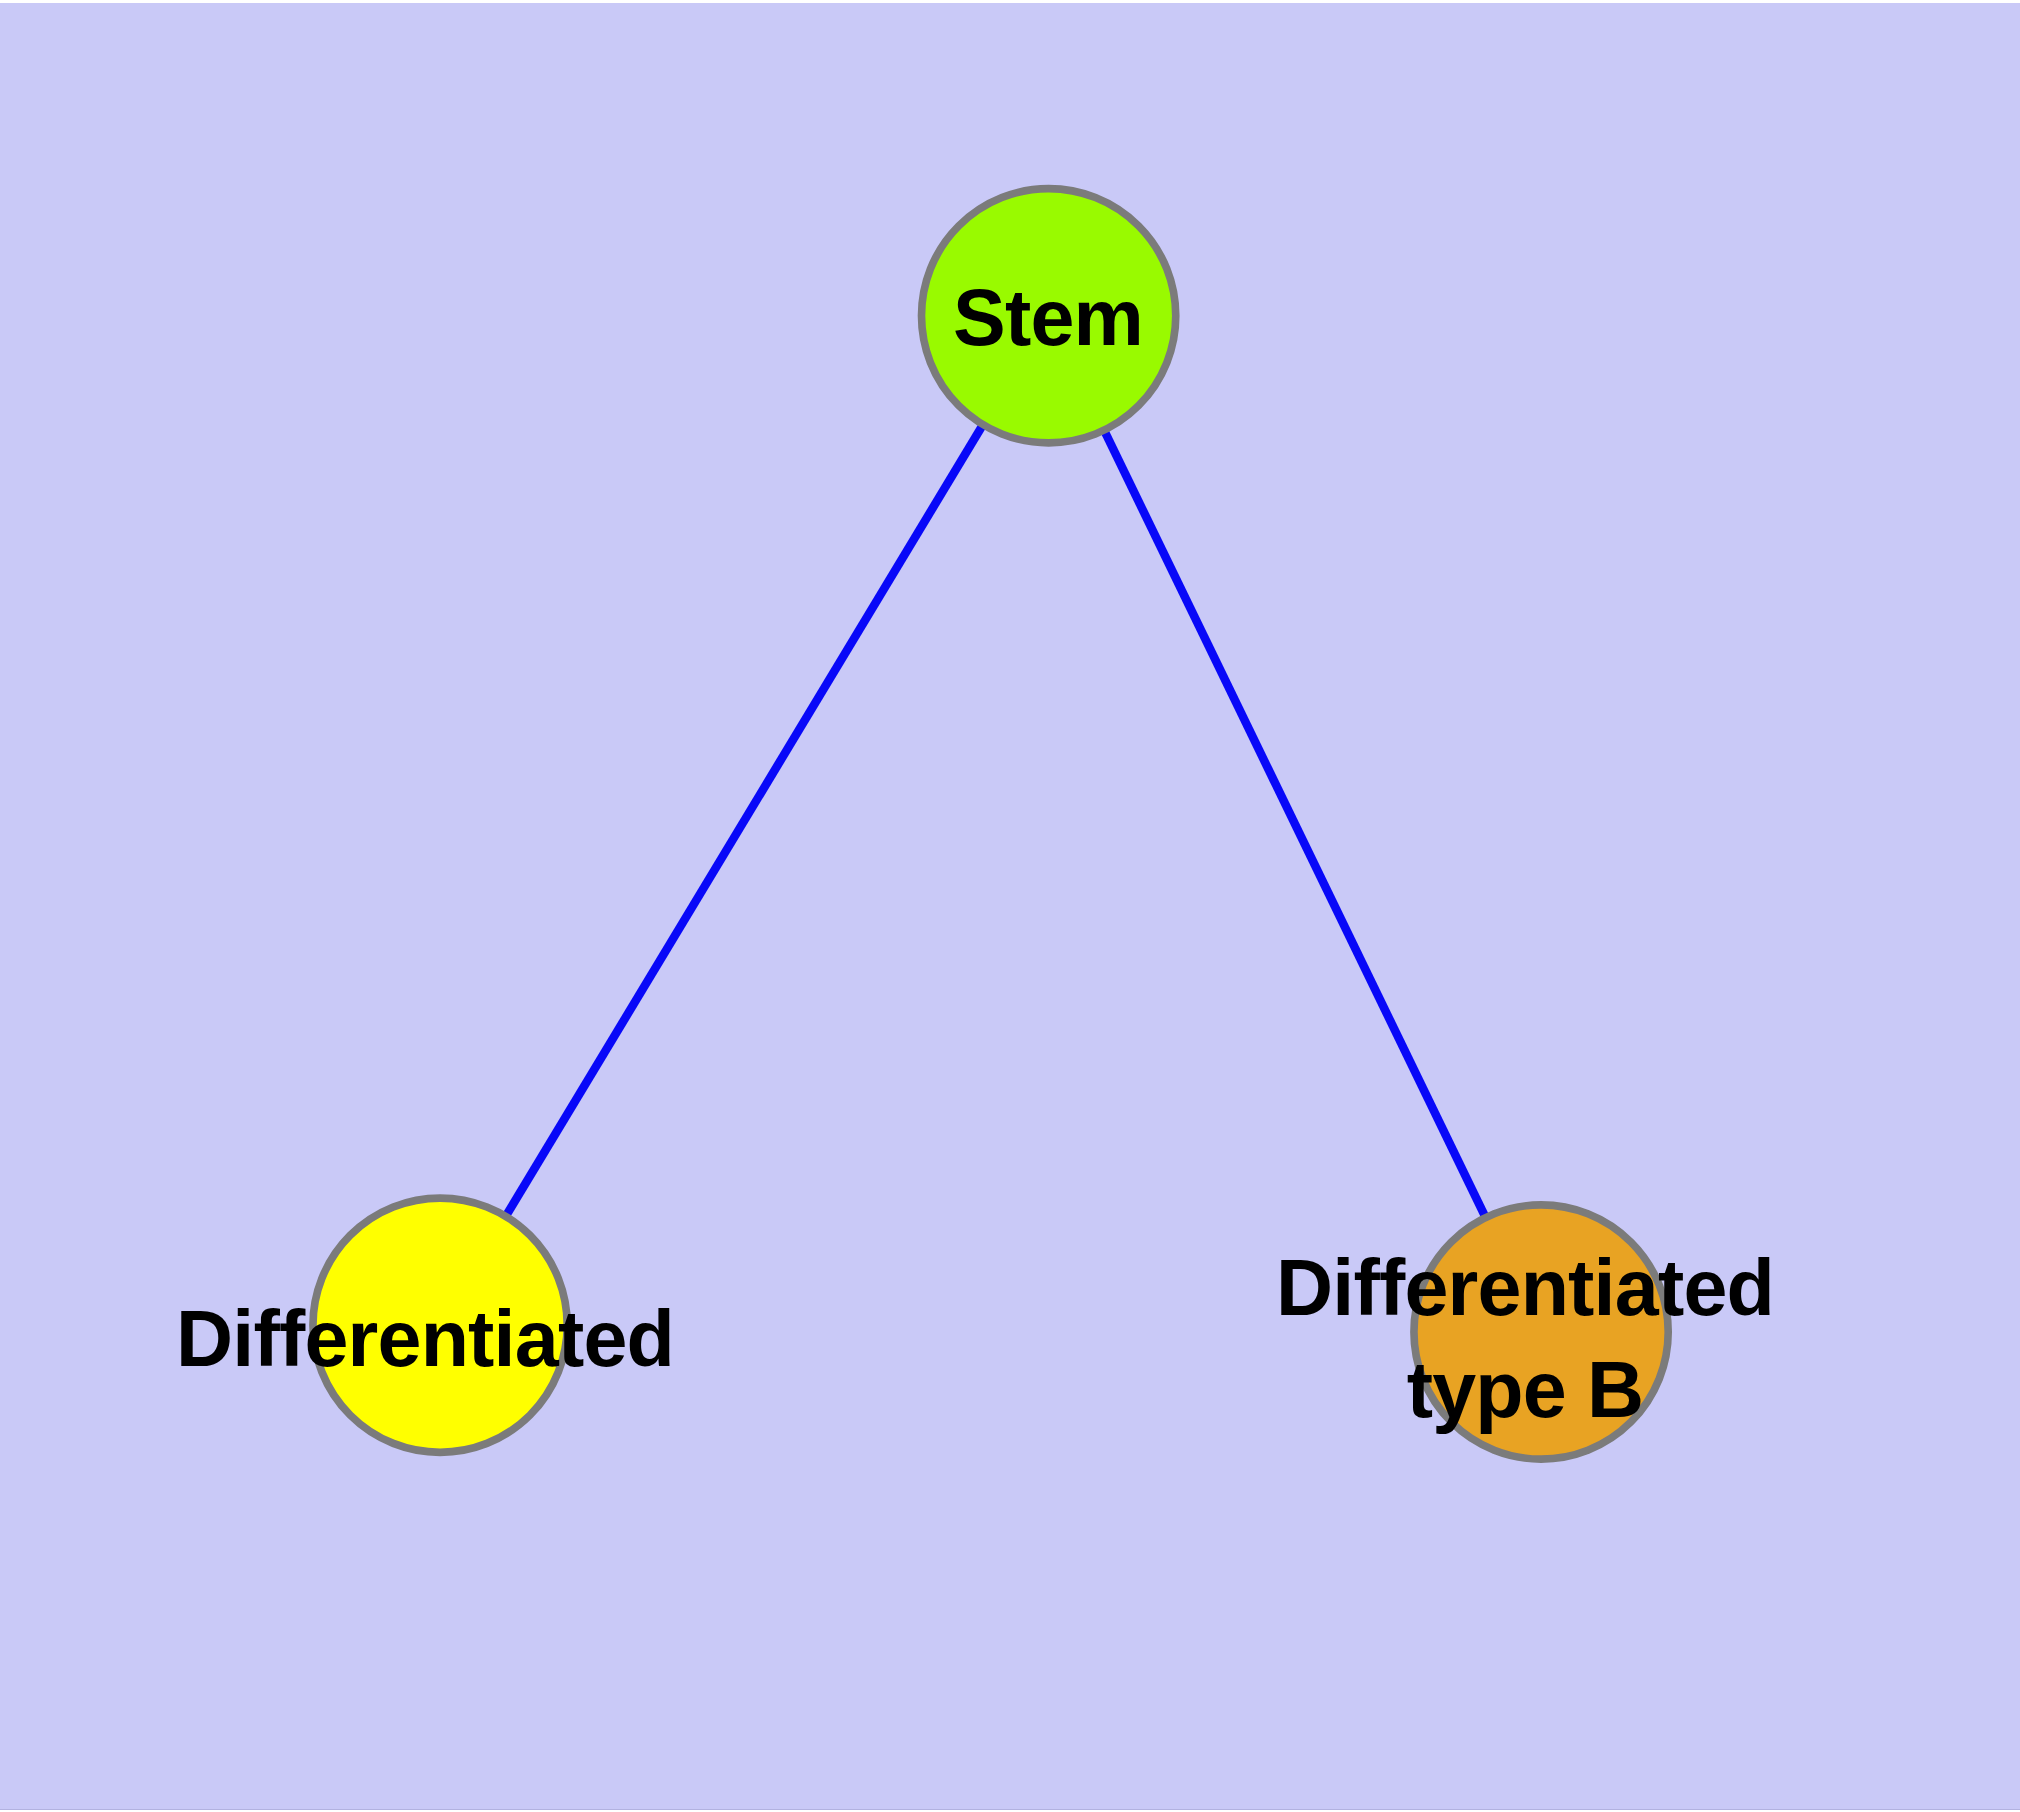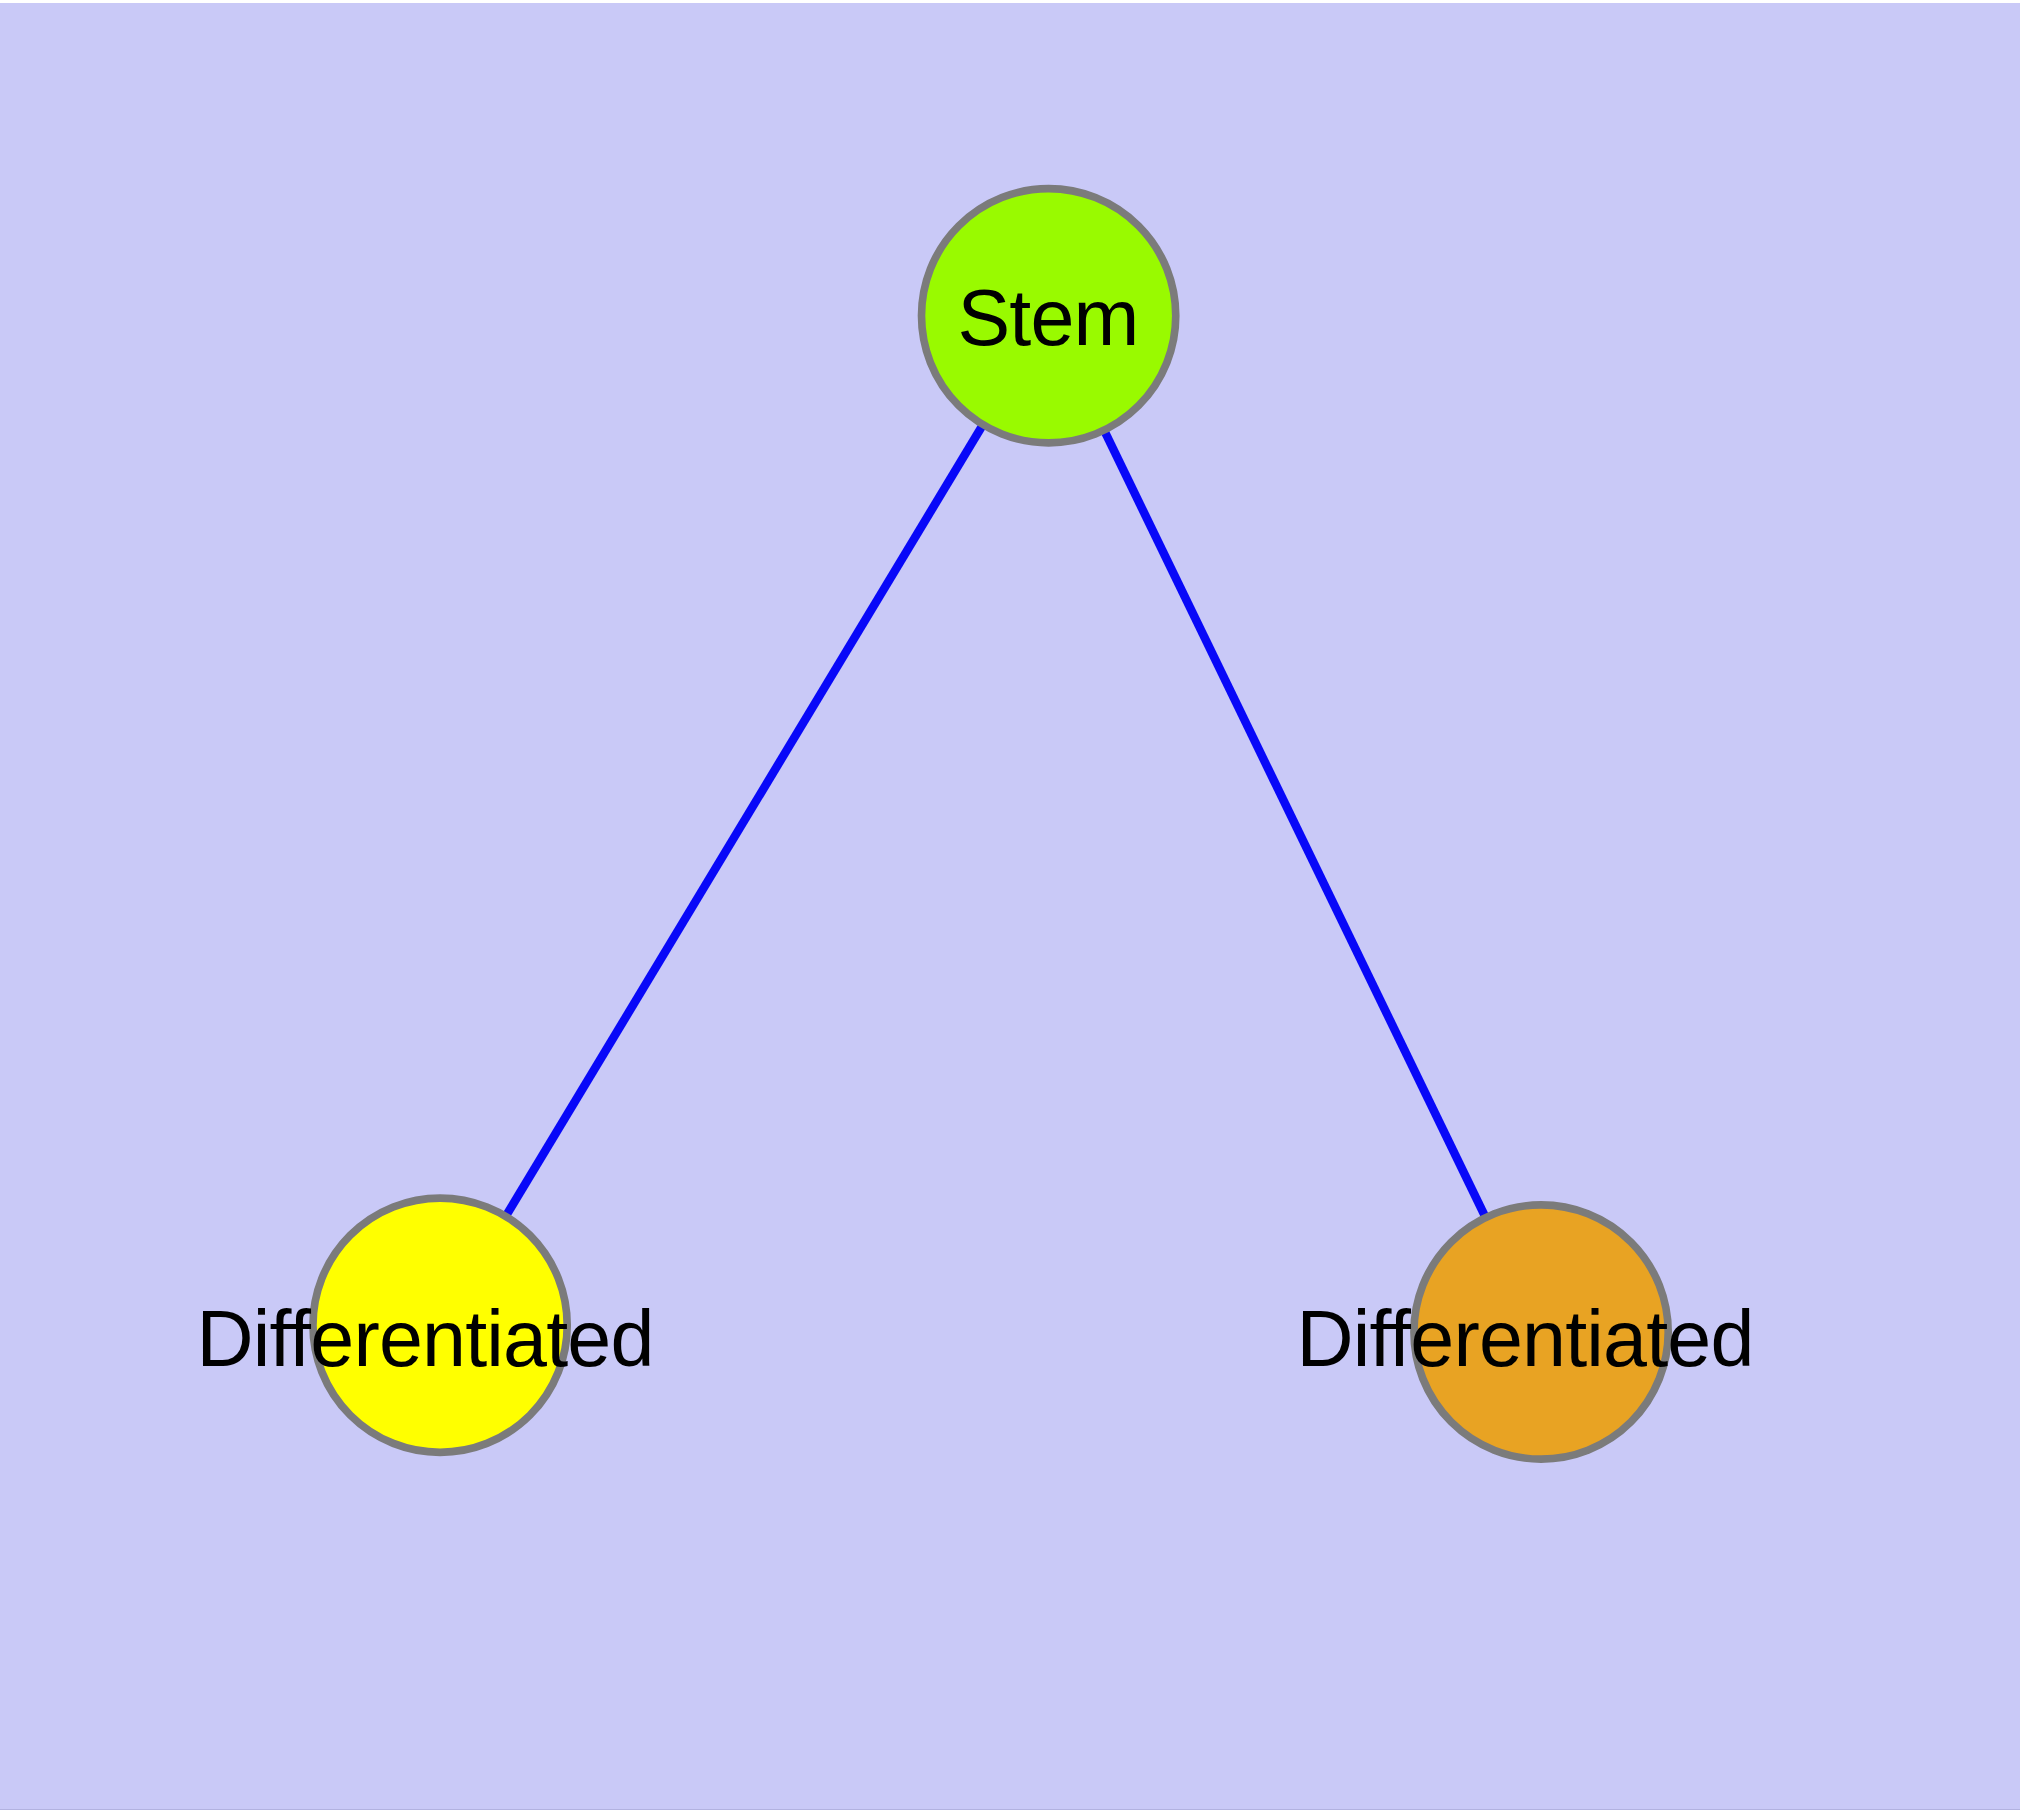--- a/index.html
+++ b/index.html
@@ -39,21 +39,21 @@
     stroke-width: 10px;
     stroke-linecap: butt;
   }
   .node-circle {
     stroke-width: 9px;
   }
   .node-label {
     position: absolute;
     transform: translate(-50%, -50%);
     text-align: center;
-    font-weight: normal;
+    font-weight: bold;
     font-size: 79px;
     line-height: 102px;
     color: var(--label, #000000);
     white-space: nowrap;
     letter-spacing: -0.8px;
   }
   .node-label span { display: block; }
 </style>
 </head>
 <body>
@@ -74,17 +74,18 @@
     <div class="node-label" style="left:1048px; top:315px;">
       <span>Stem</span>
     </div>
 
     <div class="node-label" style="left:425px; top:1336px;">
       <span>Differentiated</span>
     </div>
 
     <div class="node-label" style="left:1525px; top:1336px;">
       <span>Differentiated</span>
+      <span>type B</span>
     </div>
 
   </div>
 </div>
 
 
 </body></html>

